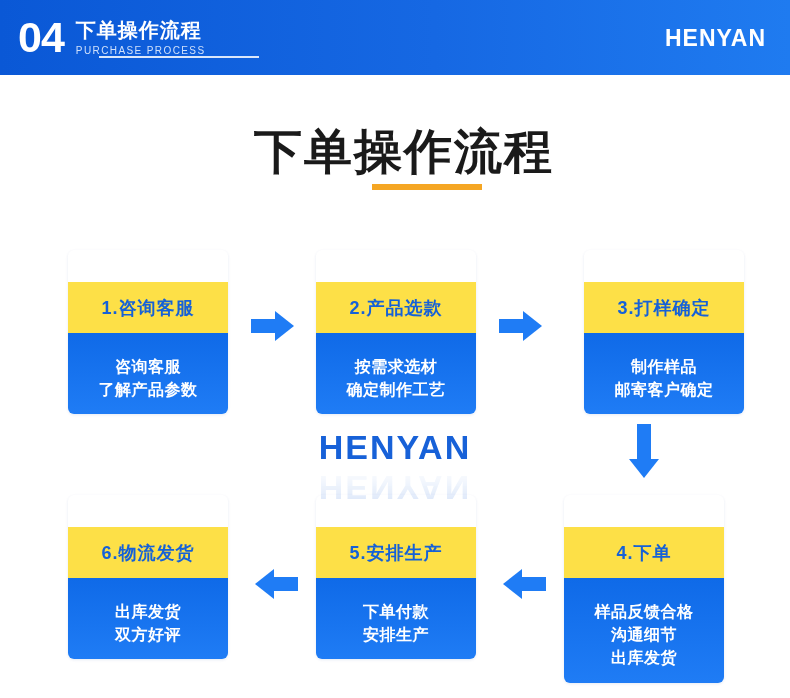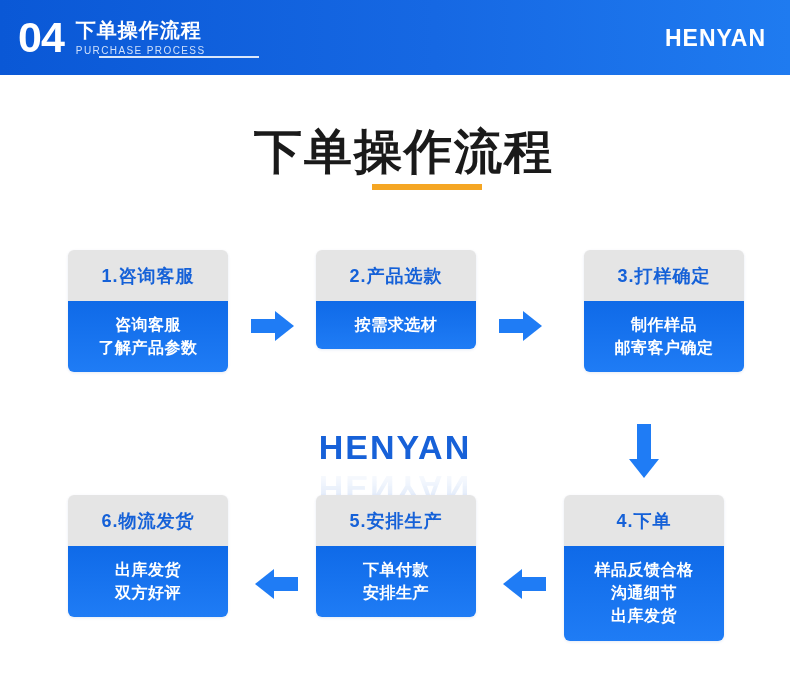--- a/index.html
+++ b/index.html
@@ -49,28 +49,28 @@
   .title-bar{
     position:absolute;left:118px;bottom:-6px;width:110px;height:6px;background:#f5a623;
   }
 
   
   .card{
     position:absolute;width:160px;border-radius:6px;overflow:hidden;
     box-shadow:0 1px 3px rgba(0,60,150,.10);
   }
   .card-head{
-    background:#e5e5e5;color:#1561d8;
+    background:#fde047;color:#1561d8;
     font-size:18px;font-weight:bold;text-align:center;
-    padding:14px 0 13px;letter-spacing:1px;
+    padding:14px 0 13px;letter-spacing:1px;margin-top:32px;
   }
   .card-body{
     background:linear-gradient(180deg,#0f6ae8 0%,#1f7cf5 100%);
     color:#ffffff;font-size:16px;font-weight:bold;text-align:center;
-    padding:12px 0 13px;line-height:1.45;letter-spacing:.5px;
+    padding:22px 0 13px;line-height:1.45;letter-spacing:.5px;
   }
   .card-body .ln{display:block;}
   .arrow-h{
     position:absolute;height:14px;background:#1f7cf5;
   }
   .arrow-h::after{
     content:"";position:absolute;top:-8px;width:0;height:0;
     border-top:15px solid transparent;border-bottom:15px solid transparent;
   }
   .arrow-right::after{right:-19px;border-left:19px solid #1f7cf5;}
@@ -126,20 +126,21 @@
       <span class="ln">了解产品参数</span>
     </div>
   </div>
 
   <div class="arrow-h arrow-right" style="left:251px;top:319px;width:24px;"></div>
 
   <div class="card" style="left:316px;top:250px;">
     <div class="card-head">2.产品选款</div>
     <div class="card-body">
       <span class="ln">按需求选材</span>
+      <span class="ln">确定制作工艺</span>
     </div>
   </div>
 
   <div class="arrow-h arrow-right" style="left:499px;top:319px;width:24px;"></div>
 
   <div class="card" style="left:584px;top:250px;">
     <div class="card-head">3.打样确定</div>
     <div class="card-body">
       <span class="ln">制作样品</span>
       <span class="ln">邮寄客户确定</span>

